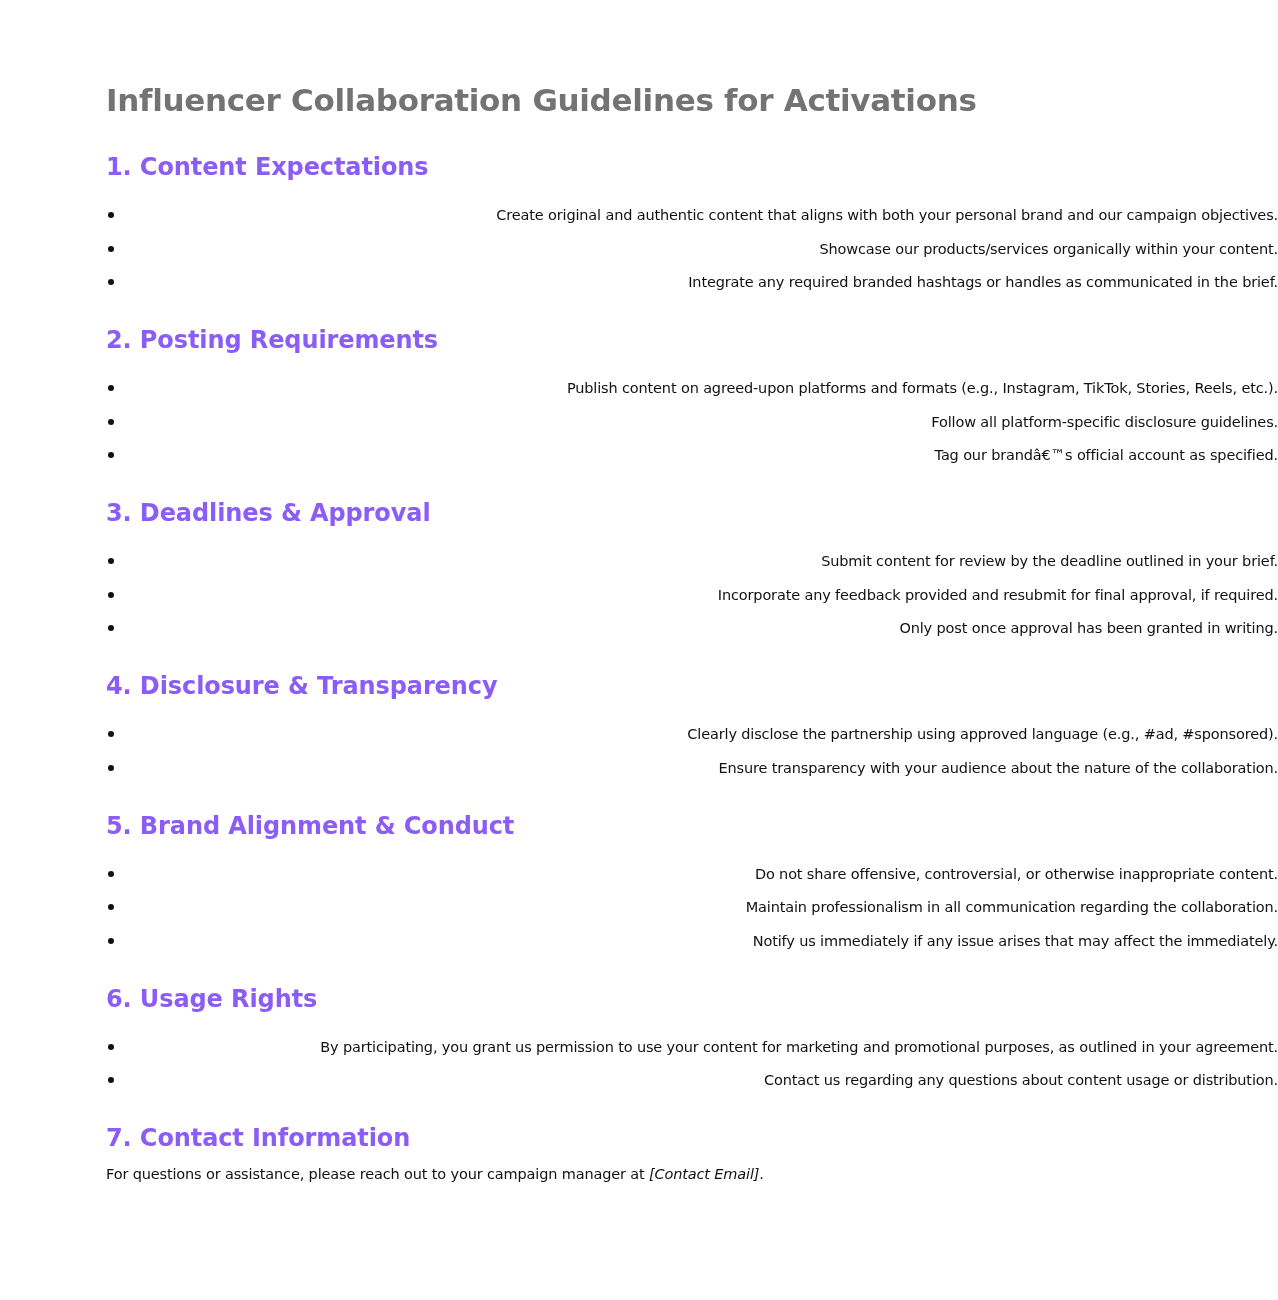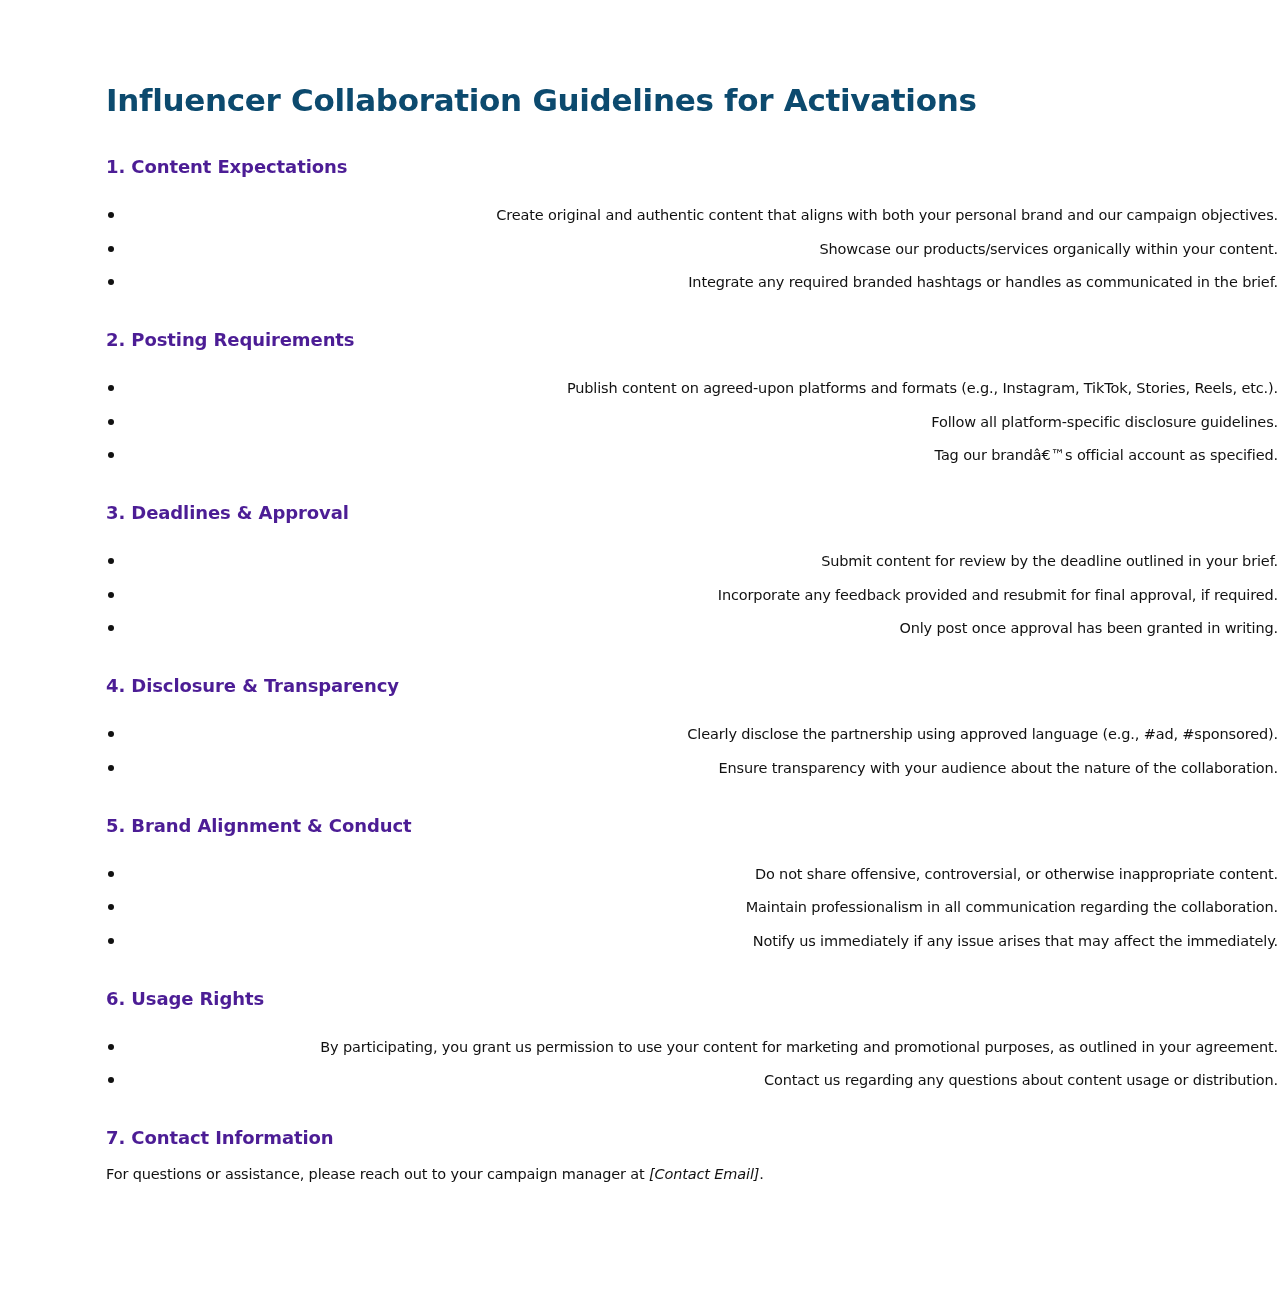--- a/index.html
+++ b/index.html
@@ -20,35 +20,35 @@
       box-sizing: border-box;
       width: 1278px;
     }
     h1 {
       margin: 0;
       padding-top: 80px;
       font-size: 31px;
       font-weight: 600;
       letter-spacing: -0.3px;
       line-height: 40px;
-      color: #0c4a6e;
+      color: #737373;
     }
     .intro {
       margin: 26px 0 0 0;
       font-size: 14.5px;
       line-height: 22px;
       letter-spacing: -0.15px;
     }
     h2 {
       margin: 0;
-      font-size: 18px;
+      font-size: 24px;
       font-weight: 600;
       line-height: 26px;
       letter-spacing: -0.1px;
-      color: #4c1d95;
+      color: #8b5cf6;
     }
     .section {
       margin-top: 34px;
     }
     .section:first-of-type {
       margin-top: 34px;
     }
     ul {
       list-style: none;
       margin: 24px 0 0 0;

